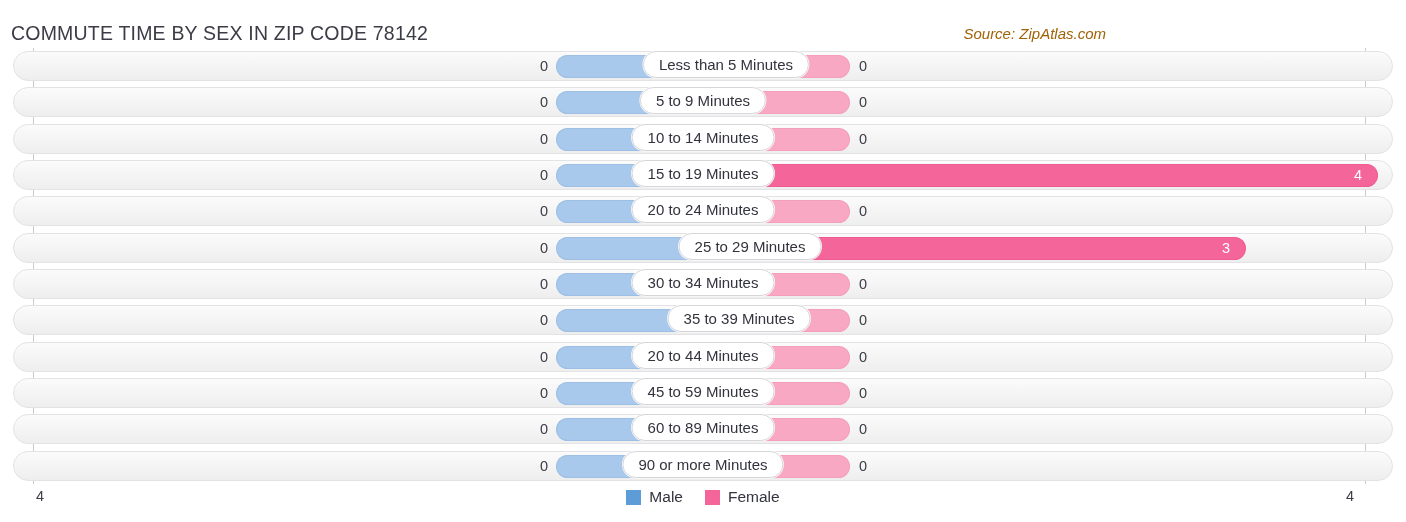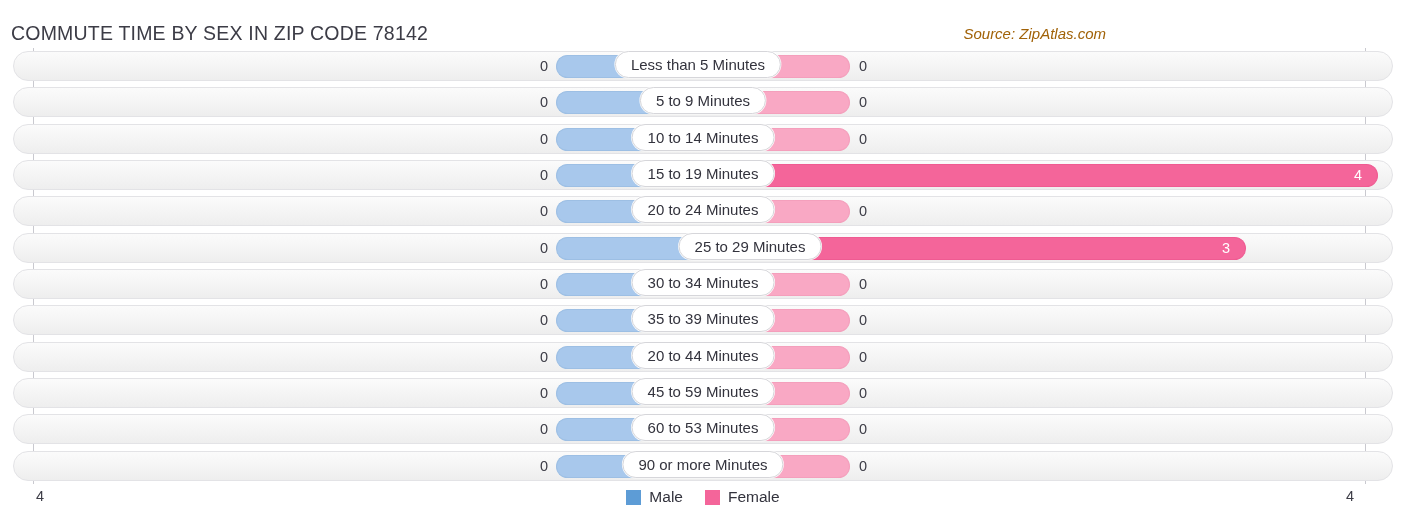--- a/index.html
+++ b/index.html
@@ -226,21 +226,21 @@
     <div class="axis-line left"></div>
     <div class="axis-line right"></div>
     <div class="rows" id="rows-container">
         <div class="row">
           <div class="track"></div>
           <div class="bars">
             <div class="bar male" style="left: 556px; width: 147px;"></div>
             <div class="bar-value male-val" style="left: 496px; width: 52px;">0</div>
             <div class="bar female zero" style="left: 703px; width: 147px;"></div>
             <div class="bar-value female-val" style="left: 859px; width: 52px;">0</div>
-            <div class="pill" style="left: 698px;">Less than 5 Minutes</div>
+            <div class="pill" style="left: 726px;">Less than 5 Minutes</div>
           </div>
         </div>
         <div class="row">
           <div class="track"></div>
           <div class="bars">
             <div class="bar male" style="left: 556px; width: 147px;"></div>
             <div class="bar-value male-val" style="left: 496px; width: 52px;">0</div>
             <div class="bar female zero" style="left: 703px; width: 147px;"></div>
             <div class="bar-value female-val" style="left: 859px; width: 52px;">0</div>
             <div class="pill" style="left: 703px;">5 to 9 Minutes</div>
@@ -296,21 +296,21 @@
             <div class="pill" style="left: 703px;">30 to 34 Minutes</div>
           </div>
         </div>
         <div class="row">
           <div class="track"></div>
           <div class="bars">
             <div class="bar male" style="left: 556px; width: 147px;"></div>
             <div class="bar-value male-val" style="left: 496px; width: 52px;">0</div>
             <div class="bar female zero" style="left: 703px; width: 147px;"></div>
             <div class="bar-value female-val" style="left: 859px; width: 52px;">0</div>
-            <div class="pill" style="left: 703px;">35 to 39 Minutes</div>
+            <div class="pill" style="left: 739px;">35 to 39 Minutes</div>
           </div>
         </div>
         <div class="row">
           <div class="track"></div>
           <div class="bars">
             <div class="bar male" style="left: 556px; width: 147px;"></div>
             <div class="bar-value male-val" style="left: 496px; width: 52px;">0</div>
             <div class="bar female zero" style="left: 703px; width: 147px;"></div>
             <div class="bar-value female-val" style="left: 859px; width: 52px;">0</div>
             <div class="pill" style="left: 703px;">20 to 44 Minutes</div>
@@ -326,21 +326,21 @@
             <div class="pill" style="left: 703px;">45 to 59 Minutes</div>
           </div>
         </div>
         <div class="row">
           <div class="track"></div>
           <div class="bars">
             <div class="bar male" style="left: 556px; width: 147px;"></div>
             <div class="bar-value male-val" style="left: 496px; width: 52px;">0</div>
             <div class="bar female zero" style="left: 703px; width: 147px;"></div>
             <div class="bar-value female-val" style="left: 859px; width: 52px;">0</div>
-            <div class="pill" style="left: 703px;">60 to 53 Minutes</div>
+            <div class="pill" style="left: 703px;">60 to 89 Minutes</div>
           </div>
         </div>
         <div class="row">
           <div class="track"></div>
           <div class="bars">
             <div class="bar male" style="left: 556px; width: 147px;"></div>
             <div class="bar-value male-val" style="left: 496px; width: 52px;">0</div>
             <div class="bar female zero" style="left: 703px; width: 147px;"></div>
             <div class="bar-value female-val" style="left: 859px; width: 52px;">0</div>
             <div class="pill" style="left: 703px; text-align: right;">90 or more Minutes</div>

